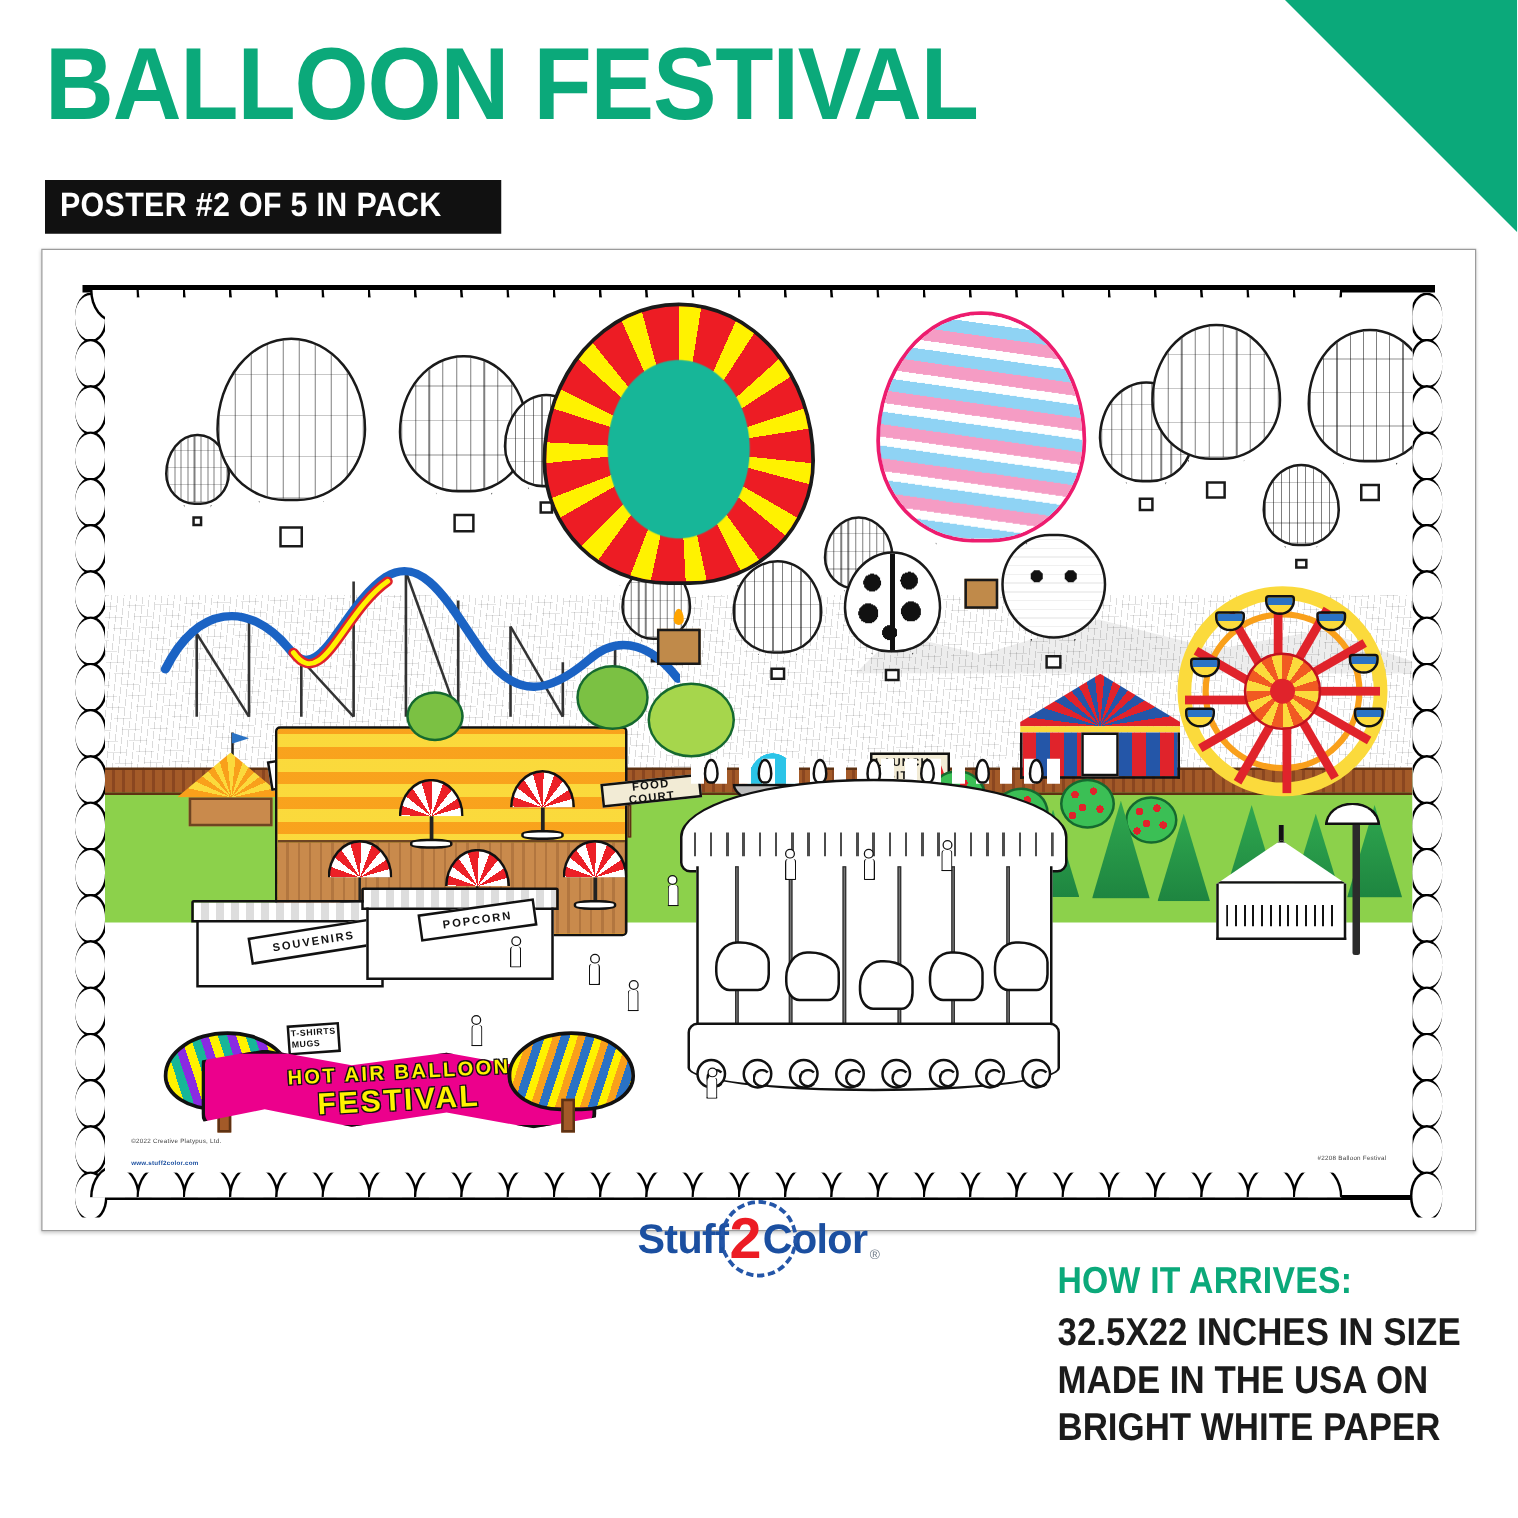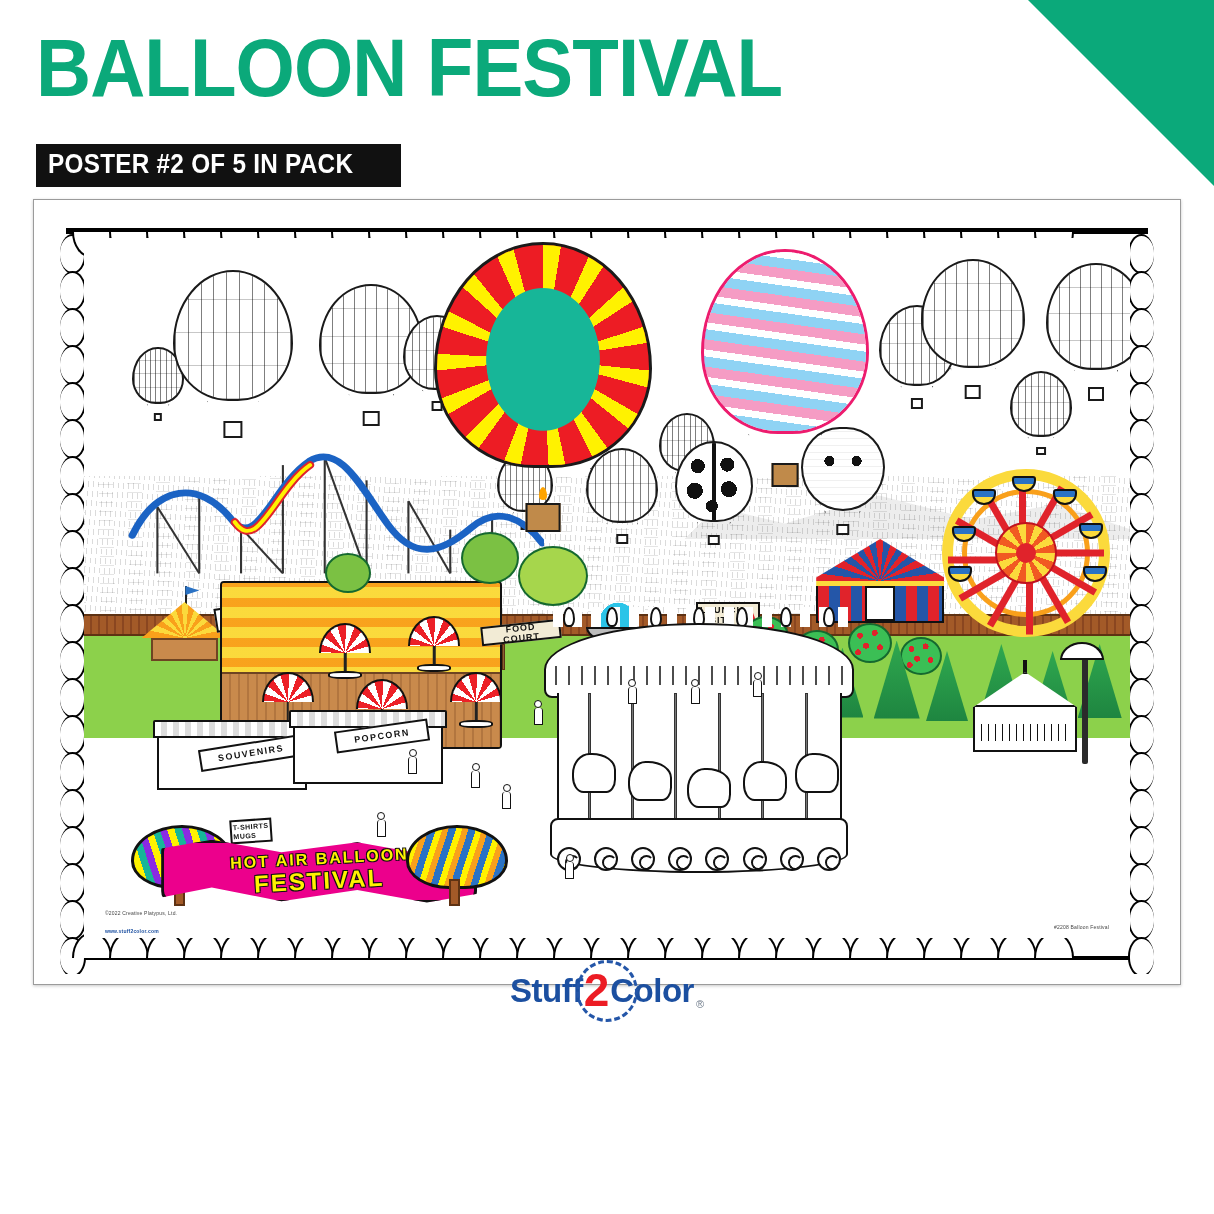--- a/index.html
+++ b/index.html
@@ -1093,14 +1093,20 @@
 
   <div class="logo">
     <div class="ring"></div>
     <span class="w1">Stuff</span>
     <span class="w2">2</span>
     <span class="w3">Color</span>
     <span class="reg">®</span>
   </div>
 
 
+  <div class="foot-right">
+    <div class="foot-head">HOW IT ARRIVES:</div>
+    <div class="foot-line">32.5X22 INCHES IN SIZE</div>
+    <div class="foot-line">MADE IN THE USA ON</div>
+    <div class="foot-line">BRIGHT WHITE PAPER</div>
+  </div>
 
 </div>
 
 </body></html>

